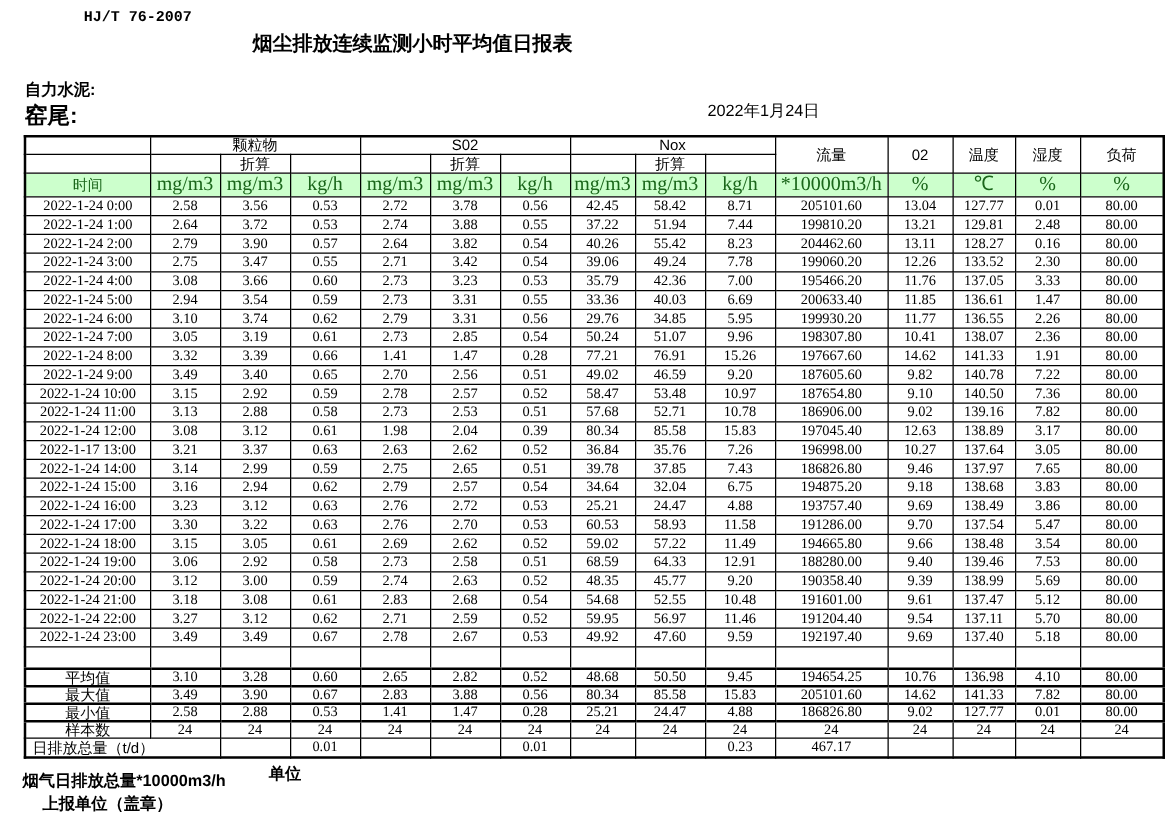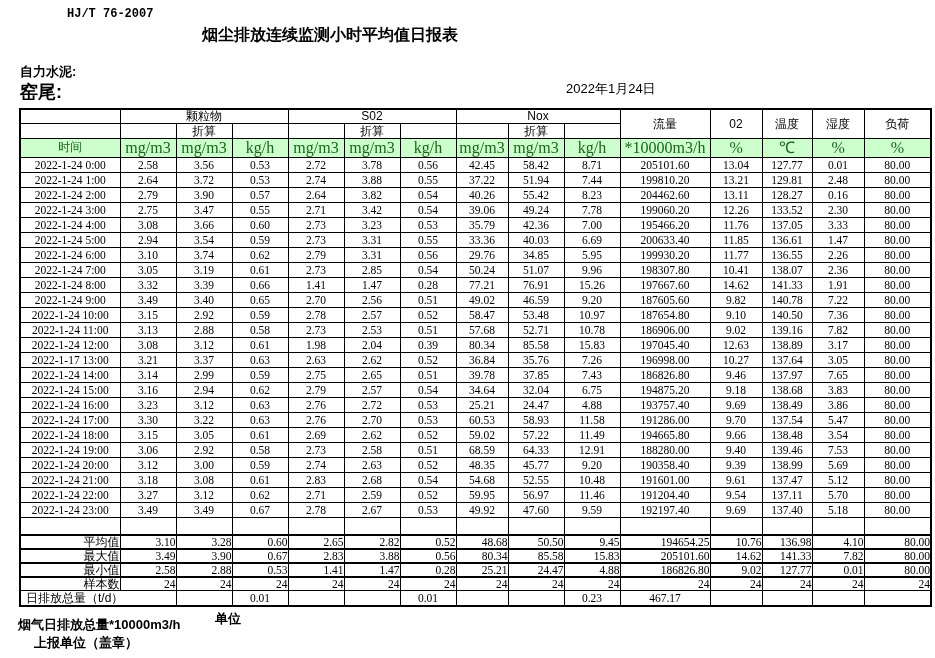--- a/index.html
+++ b/index.html
@@ -11,24 +11,24 @@
   #kiln{left:20px;top:80px;font-size:18px;font-weight:bold;}
   #rdate{left:566px;top:80px;font-size:13px;}
   table{position:absolute;left:19px;top:108px;width:911px;border-collapse:collapse;
     table-layout:fixed;border:2px solid #000;}
   th,td{border:1px solid #000;padding:0;margin:0;text-align:center;vertical-align:middle;
     font-weight:normal;overflow:hidden;white-space:nowrap;}
   thead th{font-size:12px;height:13px;line-height:13px;}
   tr.r2 th{height:14px;line-height:14px;}
   tr.r3 th{height:18px;line-height:18px;background:#ccffcc;color:#1a661a;font-size:16px;
     font-family:"Liberation Serif",serif;}
-  tr.r3 th.cn{font-family:Liberation Mono, monospace;font-size:12px;}
+  tr.r3 th.cn{font-family:Liberation Serif, serif;font-size:12px;}
   tbody td{height:14px;line-height:14px;font-size:11.5px;font-family:"Liberation Serif",serif;}
   tr.spacer td{height:16px;}
-  tr.summary td{border-top:2px solid #000;height:12px;line-height:12px;text-align:right;}
+  tr.summary td{border-top:2px solid #000;height:12px;line-height:12px;}
   tr.summary td.lbl{font-family:"Liberation Sans",sans-serif;font-size:12px;}
   tr.total td{height:14px;line-height:14px;}
   tr.total td.lbl{text-align:left;font-family:"Liberation Sans",sans-serif;font-size:12px;padding-left:5px;}
   #foot1{left:18px;top:616px;font-size:13px;font-weight:bold;}
   #foot2{left:18px;top:634px;font-size:13px;font-weight:bold;margin-left:16px;}
   #foot3{left:215px;top:610px;font-size:13px;font-weight:bold;}
 </style>
 </head>
 <body>
 

